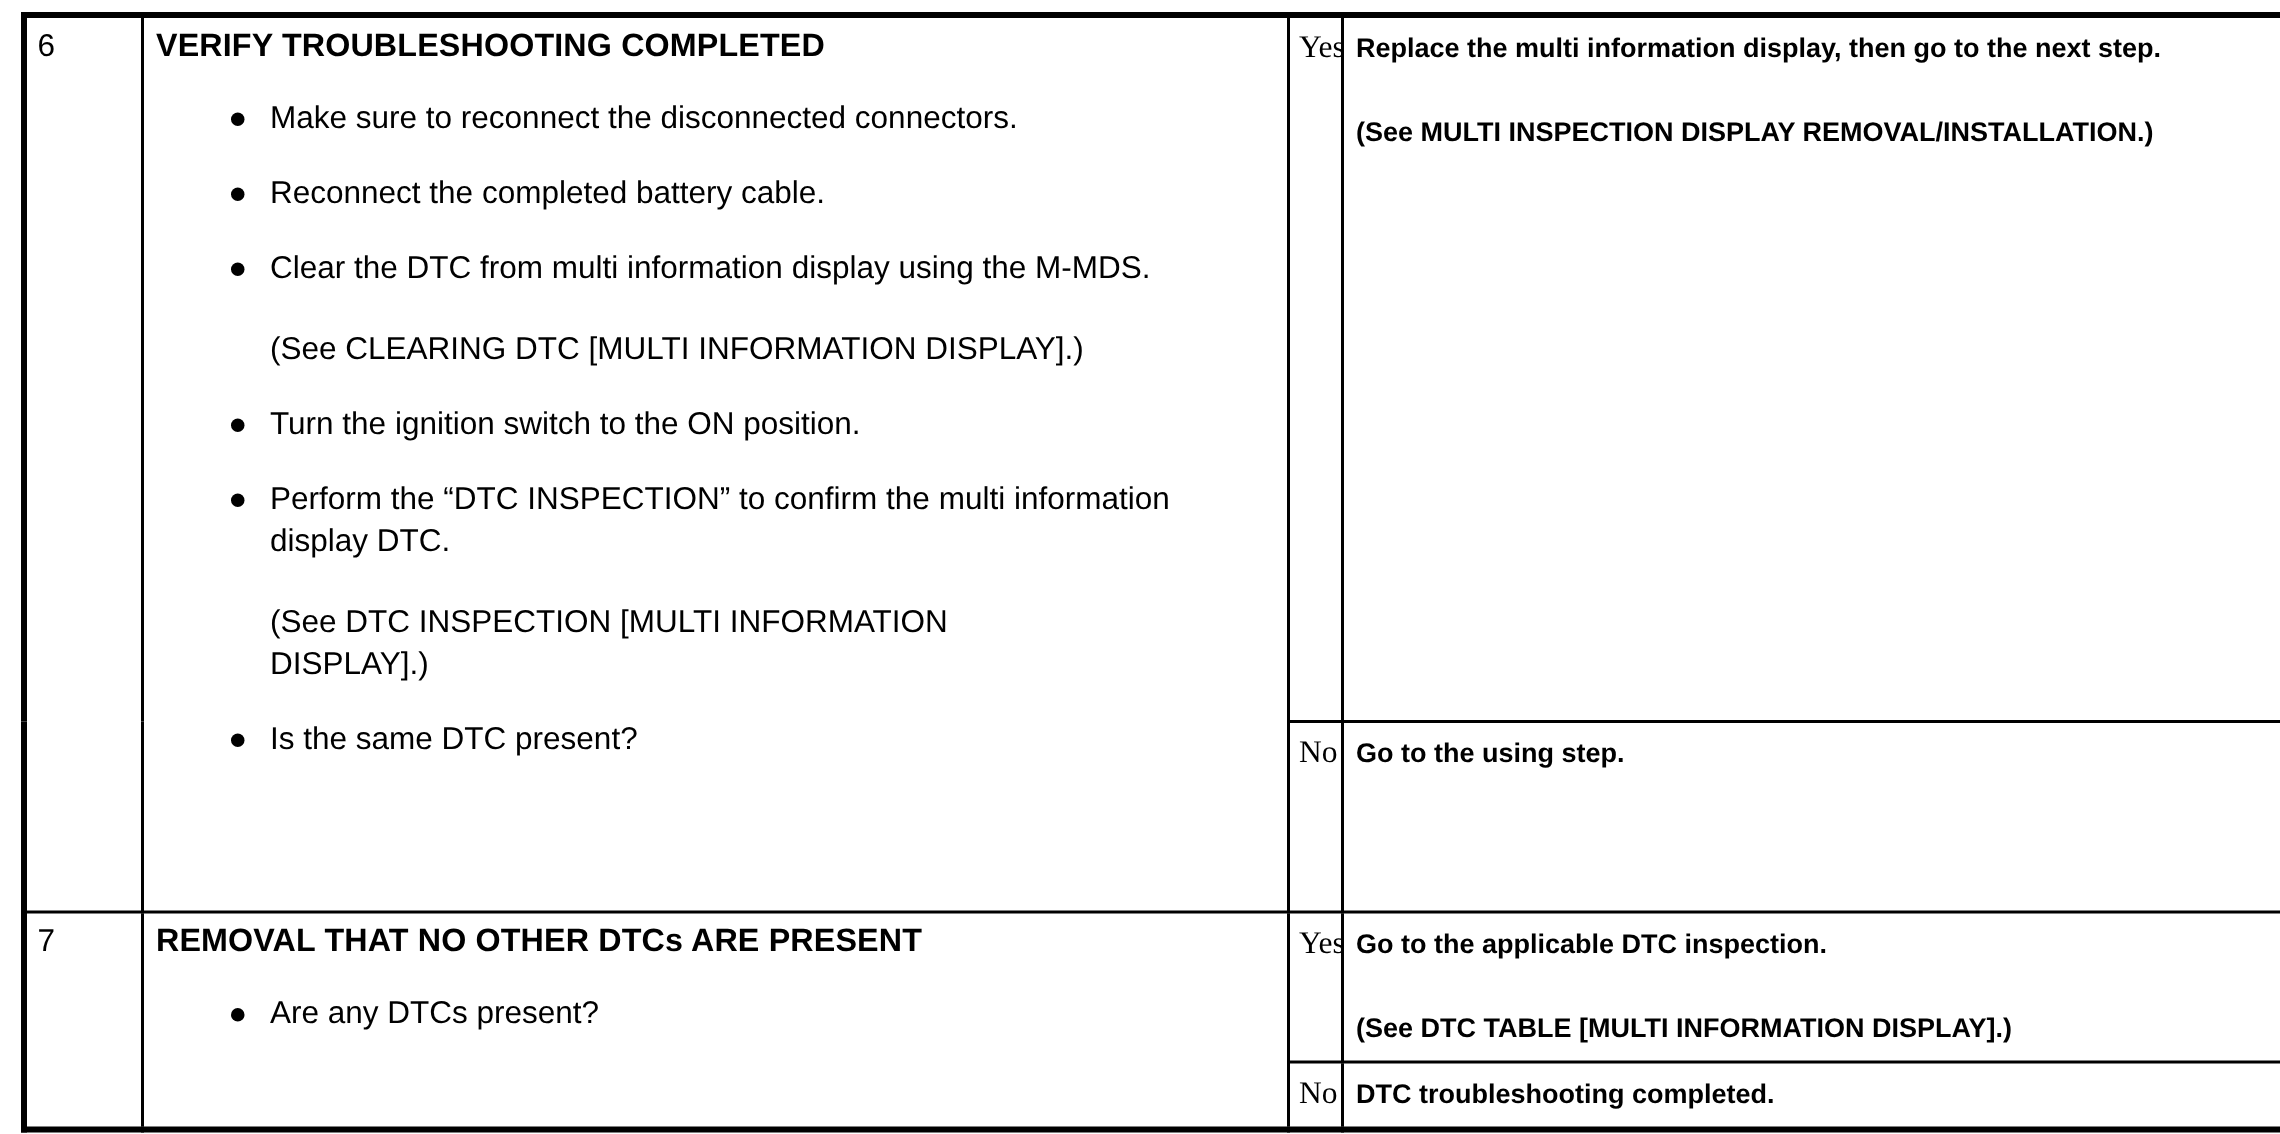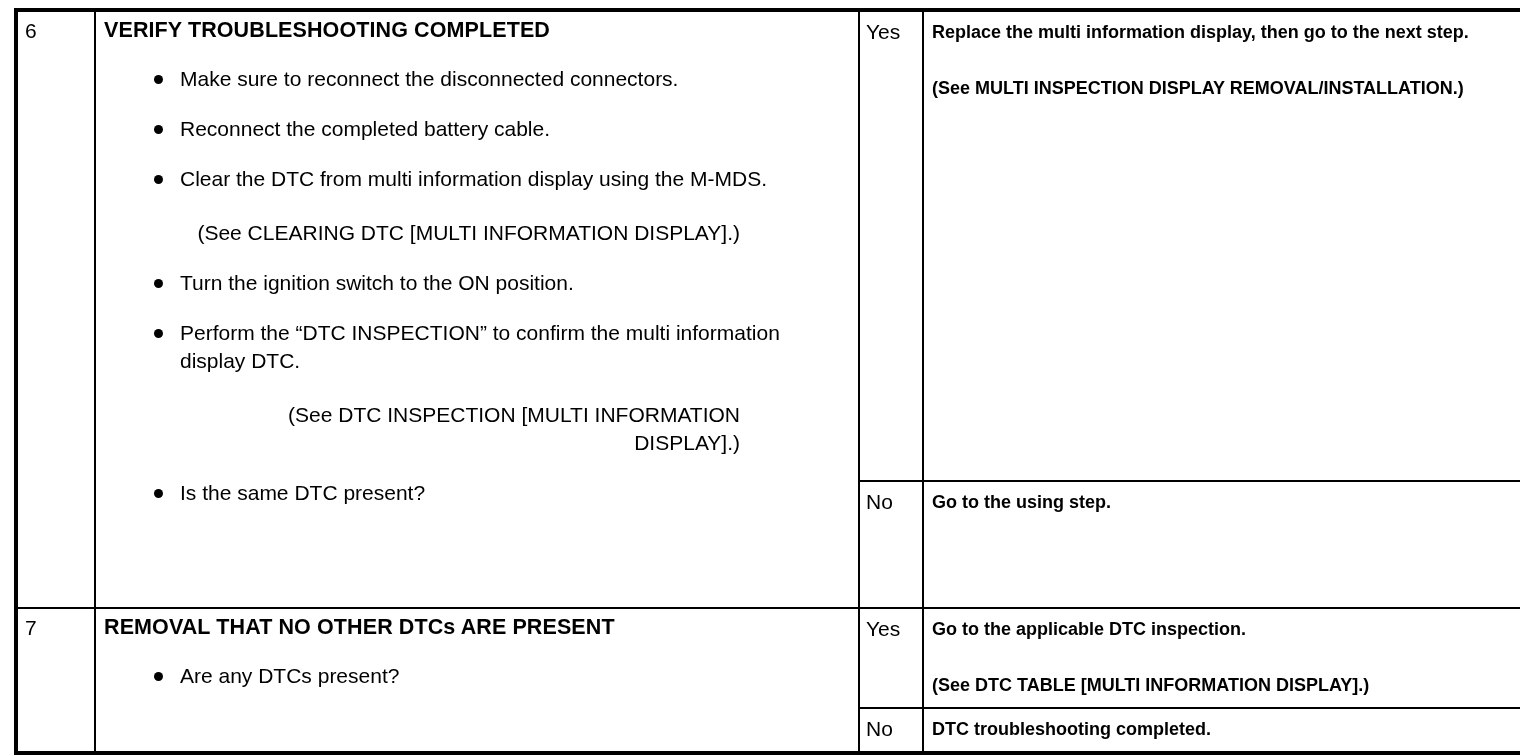--- a/index.html
+++ b/index.html
@@ -33,21 +33,21 @@
     table-layout: fixed;
   }
   .tbl td {
     border: 2px solid #000;
     vertical-align: top;
     padding: 0;
     box-sizing: border-box;
   }
   .col-step   { width: 79px; }
   .col-body   { width: 764px; }
-  .col-answer { width: 64px; }
+  .col-answer { width: 36px; font-family: Liberation Serif, serif; }
   .col-action { width: 639px; }
 
   
   .cell-pad { padding: 6px 8px 8px 8px; }
 
   
   .step-num {
     font-size: 21px;
     line-height: 24px;
     padding: 7px 0 0 7px;
@@ -85,21 +85,20 @@
   }
   ul.bullets > li {
     position: relative;
     padding-left: 76px;
     font-size: 21px;
     line-height: 28px;
     margin-top: 22px;
   }
   ul.bullets > li.sub {
     margin-top: 26px;
-    text-align: right;
   }
   ul.bullets > li .dot {
     position: absolute;
     left: 50px;
     top: 10px;
     width: 9px;
     height: 9px;
     border-radius: 50%;
     background: #000;
   }

